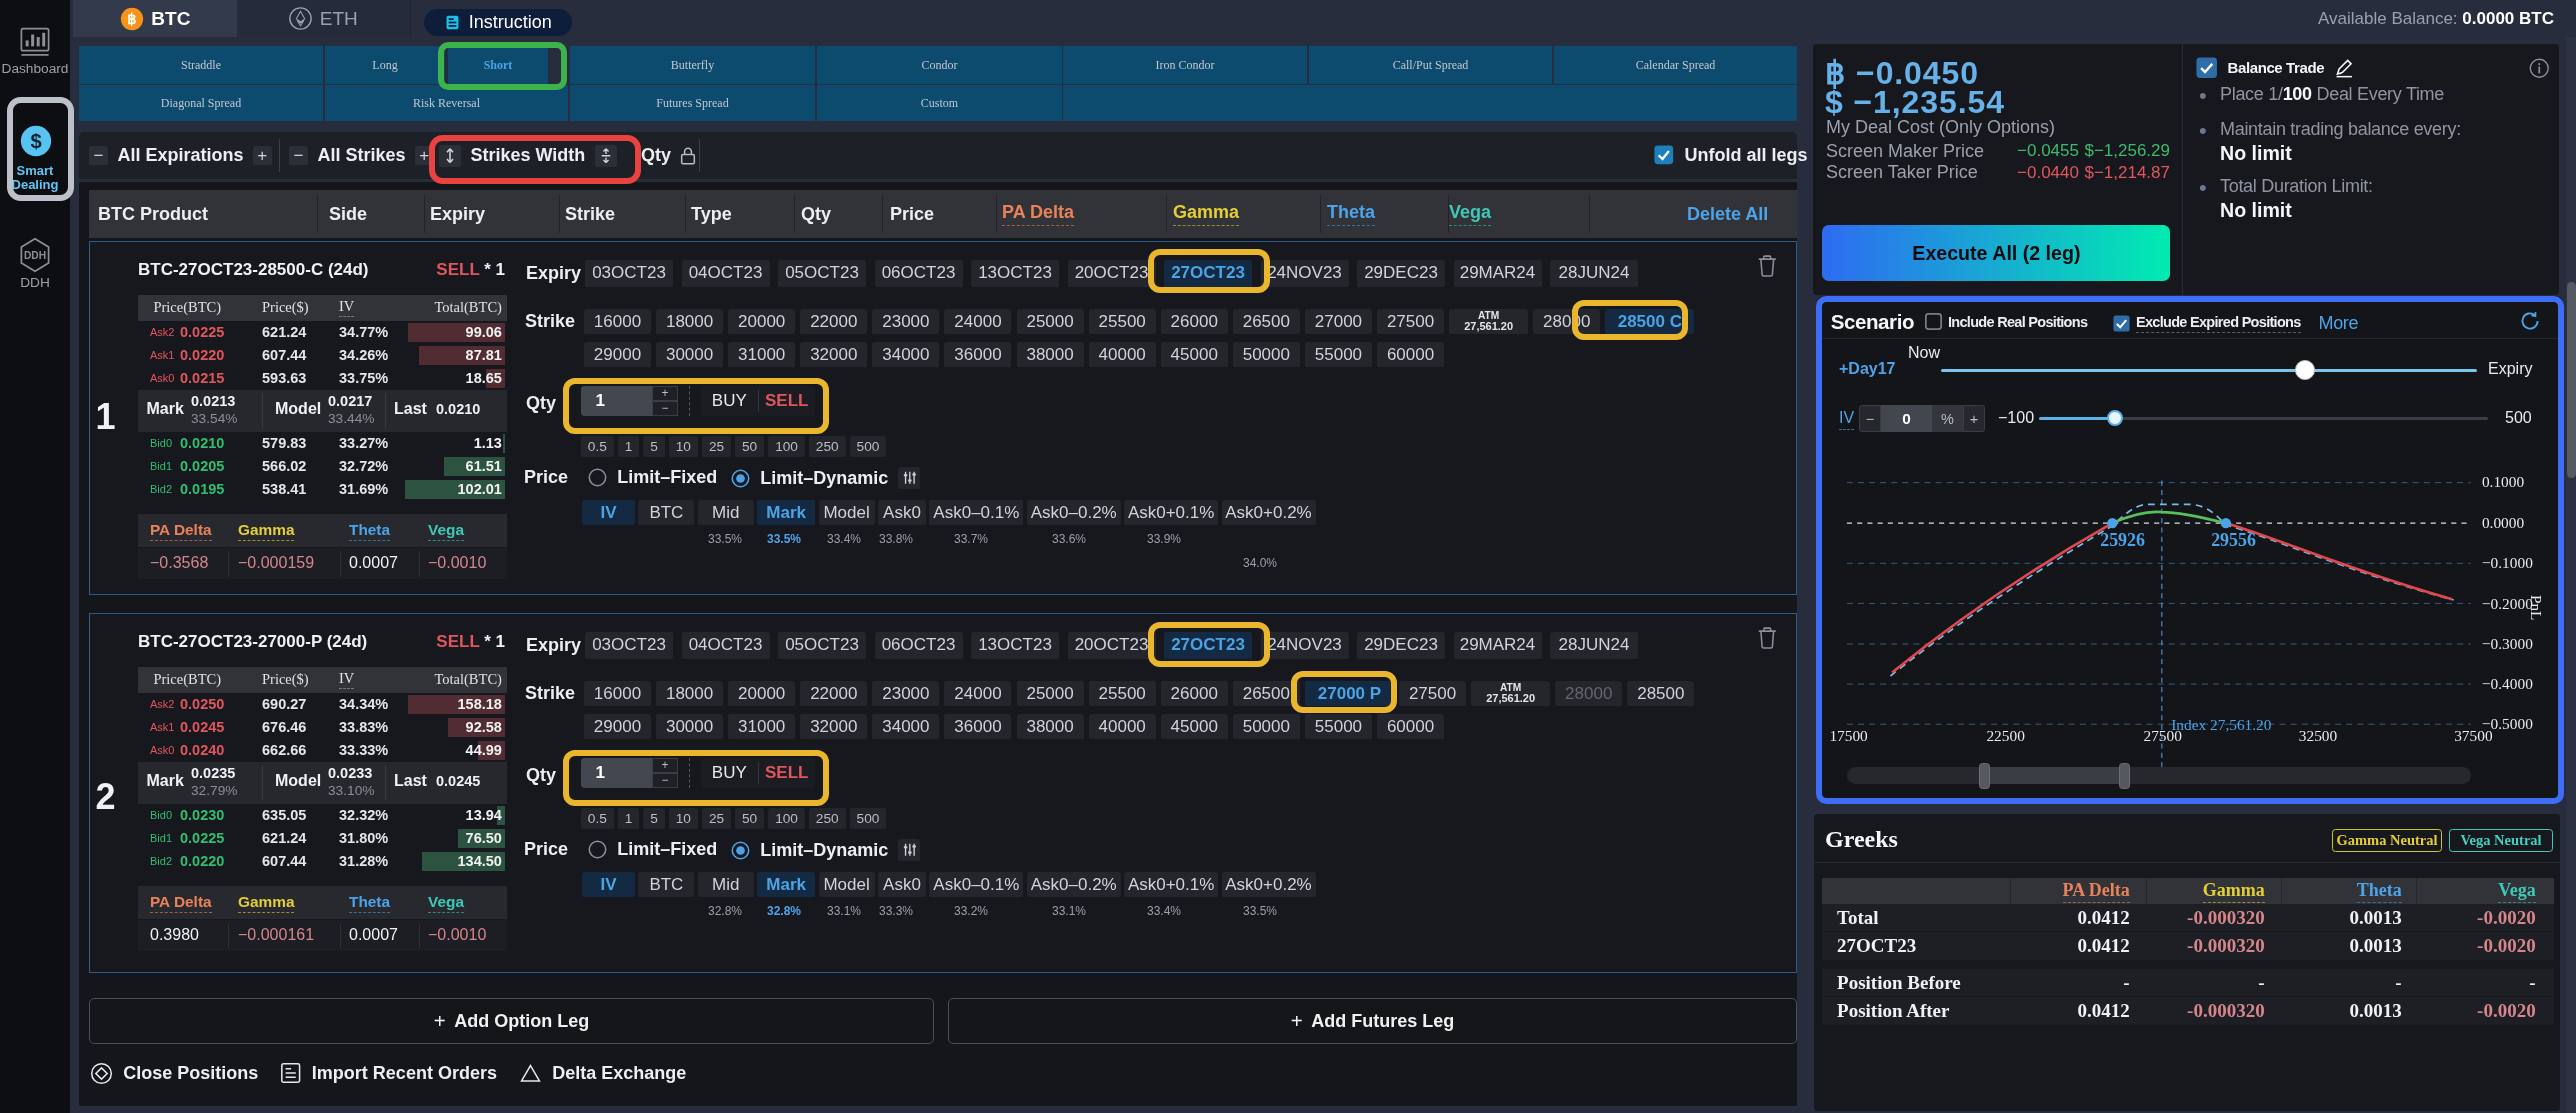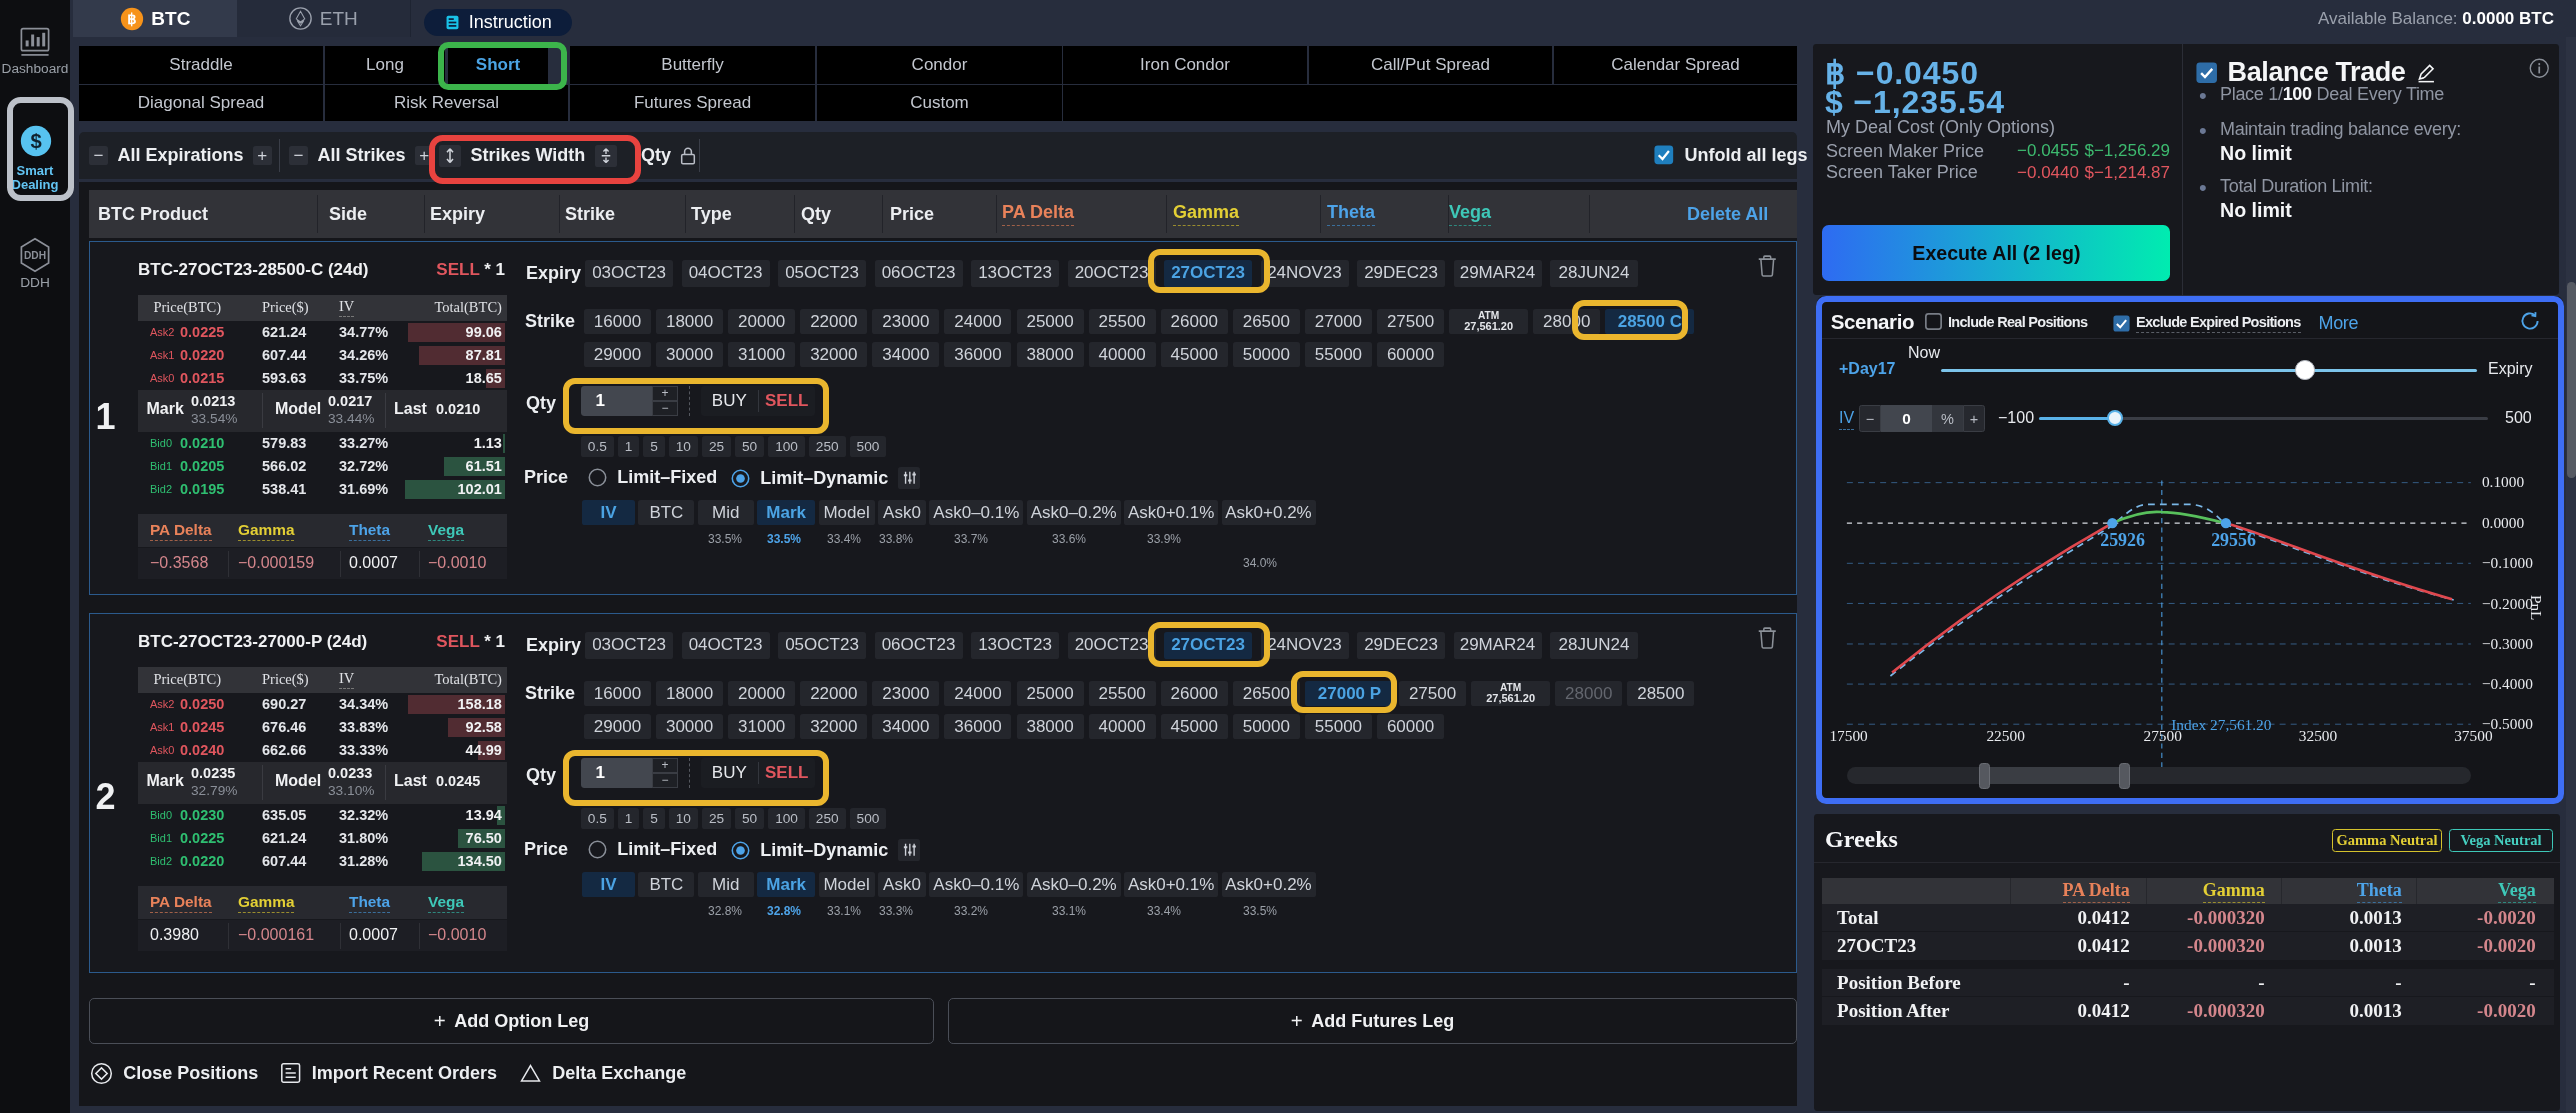--- a/index.html
+++ b/index.html
@@ -4,21 +4,21 @@
 <style>
 * { margin:0; padding:0; box-sizing:border-box; }
 html,body { width:2576px; height:1114px; background:#272d3d; font-family:"Liberation Sans", sans-serif; overflow:hidden; }
 .abs { position:absolute; }
 #page { position:relative; width:2576px; height:1114px; }
 .flex { display:flex; align-items:center; }
 
 .lbl { font-weight:bold; color:#eceef1; font-size:18px; }
 .serif { font-family:"Liberation Serif", serif; }
 .dashu { border-bottom:0.9px dashed #8a8d96; padding-bottom:1.7px; }
-.grid-cell { position:absolute; background:#000000; display:flex; align-items:center; justify-content:center; color:#c3c7cf; font-size:17px; }
+.grid-cell { position:absolute; background:#0c4a6e; display:flex; align-items:center; justify-content:center; color:#c3c7cf; font-size:12px;font-family:Liberation Serif, serif; }
 .ann { position:absolute; border-style:solid; pointer-events:none; }
 .neg { color:#d4868c; }
 .sep { position:absolute; width:0.9px; background:#3a3e48; }
 .leg { position:absolute; left:89px; width:1708px; border:0.9px solid #2b5a8c; background:#17181d; }
 .prow { position:absolute; left:48px; width:369px; height:23px; }
 .prow .pl { position:absolute; left:12px; top:5.1px; font-size:11px; }
 .prow .pv { position:absolute; left:42px; top:2.6px; font-size:14.5px; font-weight:bold; }
 .prow .c2 { position:absolute; left:124px; top:2.6px; font-size:14.5px; font-weight:bold; color:#e4e6ea; }
 .prow .c3 { position:absolute; left:201px; top:2.6px; font-size:14.5px; font-weight:bold; color:#e4e6ea; }
 .prow .c4 { position:absolute; right:5.1px; top:2.6px; font-size:14.5px; font-weight:bold; color:#f0f1f3; }
@@ -621,21 +621,21 @@
   <div class="abs" style="left:246px;top:97px;width:111px;text-align:right;font-size:17px;color:#3dba6f;">$−1,256.29</div>
   <div class="abs" style="left:13px;top:118px;font-size:18px;color:#9aa0ad;">Screen Taker Price</div>
   <div class="abs" style="left:138px;top:119px;width:128px;text-align:right;font-size:17px;color:#e0565e;">−0.0440</div>
   <div class="abs" style="left:246px;top:119px;width:111px;text-align:right;font-size:17px;color:#e0565e;">$−1,214.87</div>
   <div class="abs" style="left:369px;top:0;width:0.9px;height:251px;background:#2b2d36;"></div>
   <div class="abs flex" style="left:383px;top:13px;gap:10.2px;">
     <svg width="21.4" height="21.4" viewBox="0 0 25 25">
           <rect x="0.5" y="0.5" width="24" height="24" rx="4" fill="#2e6da8"></rect>
           <path d="M6 13 L10.5 17.5 L19 8" stroke="#fff" stroke-width="2.8" fill="none"></path>
         </svg>
-    <span style="font-size:27px;font-weight:bold;letter-spacing:-0.4px;color:#f5f6f8;">Balance Trade</span>
+    <span style="font-size:15px;font-weight:bold;letter-spacing:-0.4px;color:#f5f6f8;">Balance Trade</span>
     <svg width="20.5" height="20.5" viewBox="0 0 24 24">
           <path d="M4 20 L6 14 L16 4 L20 8 L10 18 Z M4 20 L9 18.6" fill="none" stroke="#f5f6f8" stroke-width="1.8"></path>
           <path d="M3 23 H21" stroke="#f5f6f8" stroke-width="1.8"></path>
         </svg>
   </div>
   <div class="abs" style="left:716px;top:13.7px;"><svg width="20.5" height="20.5" viewBox="0 0 24 24">
           <circle cx="12" cy="12" r="10.5" fill="none" stroke="#8a8f98" stroke-width="1.6"></circle>
           <rect x="11" y="10" width="2" height="8" fill="#8a8f98"></rect>
           <rect x="11" y="6" width="2" height="2.4" fill="#8a8f98"></rect>
         </svg></div>

